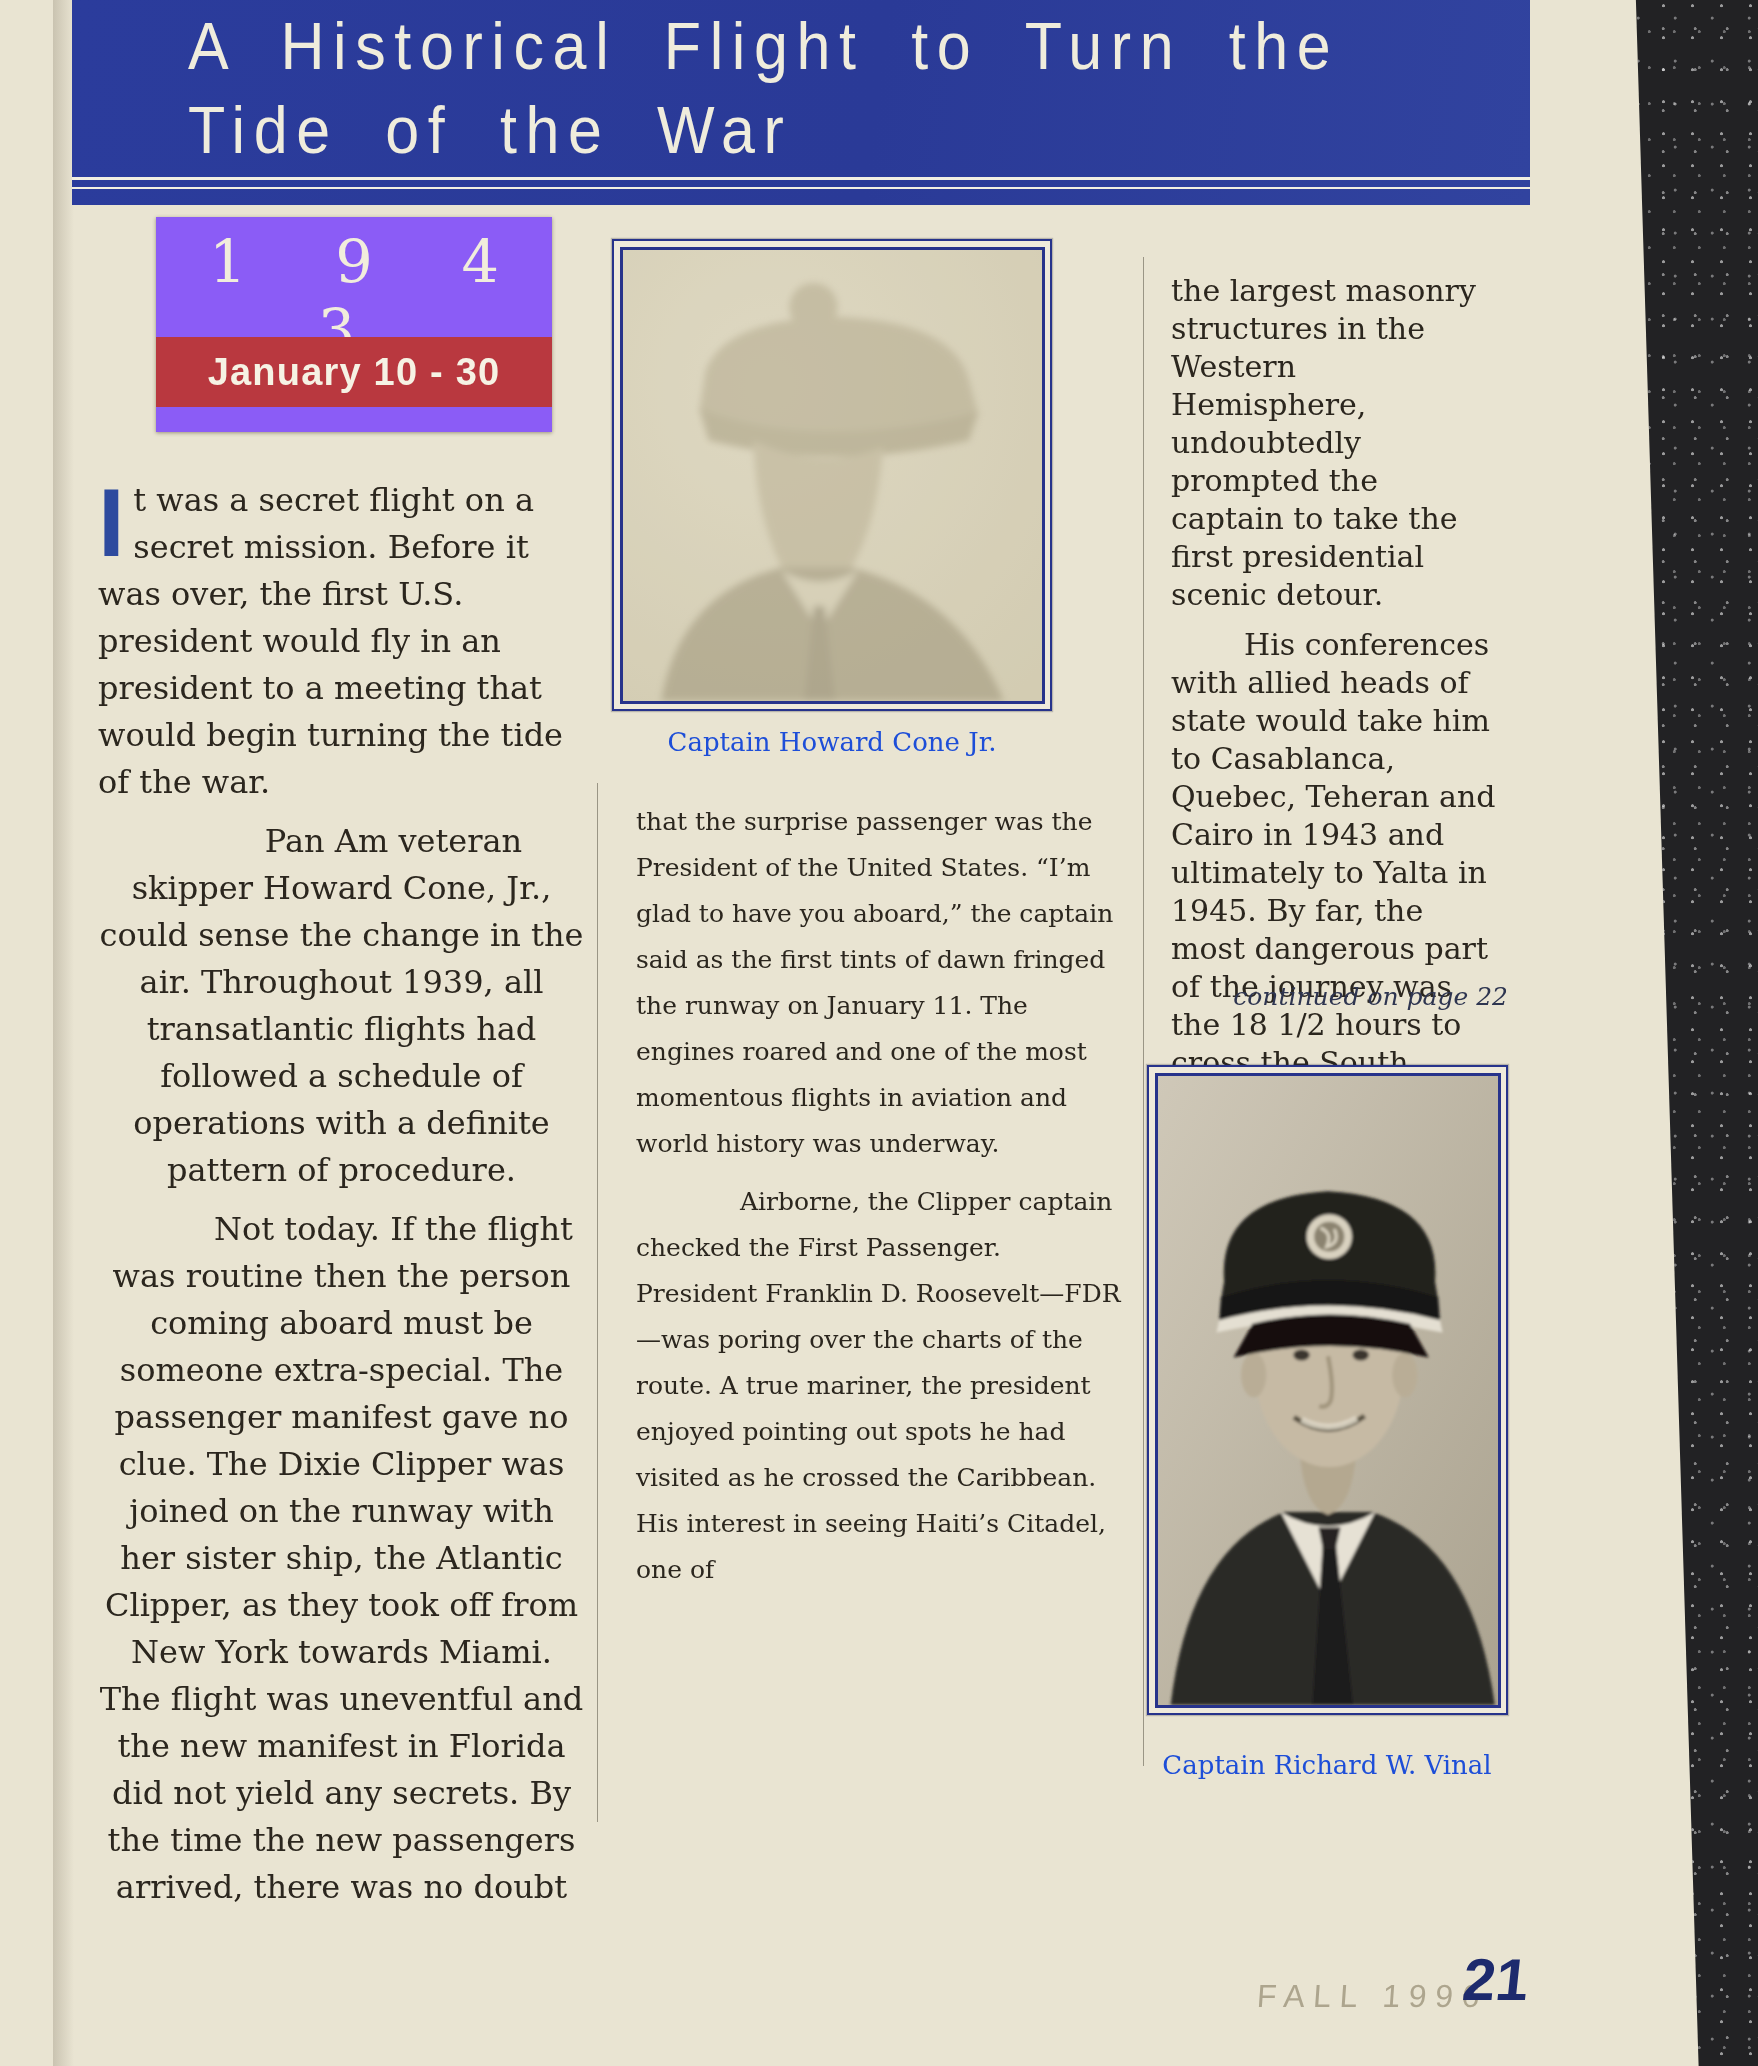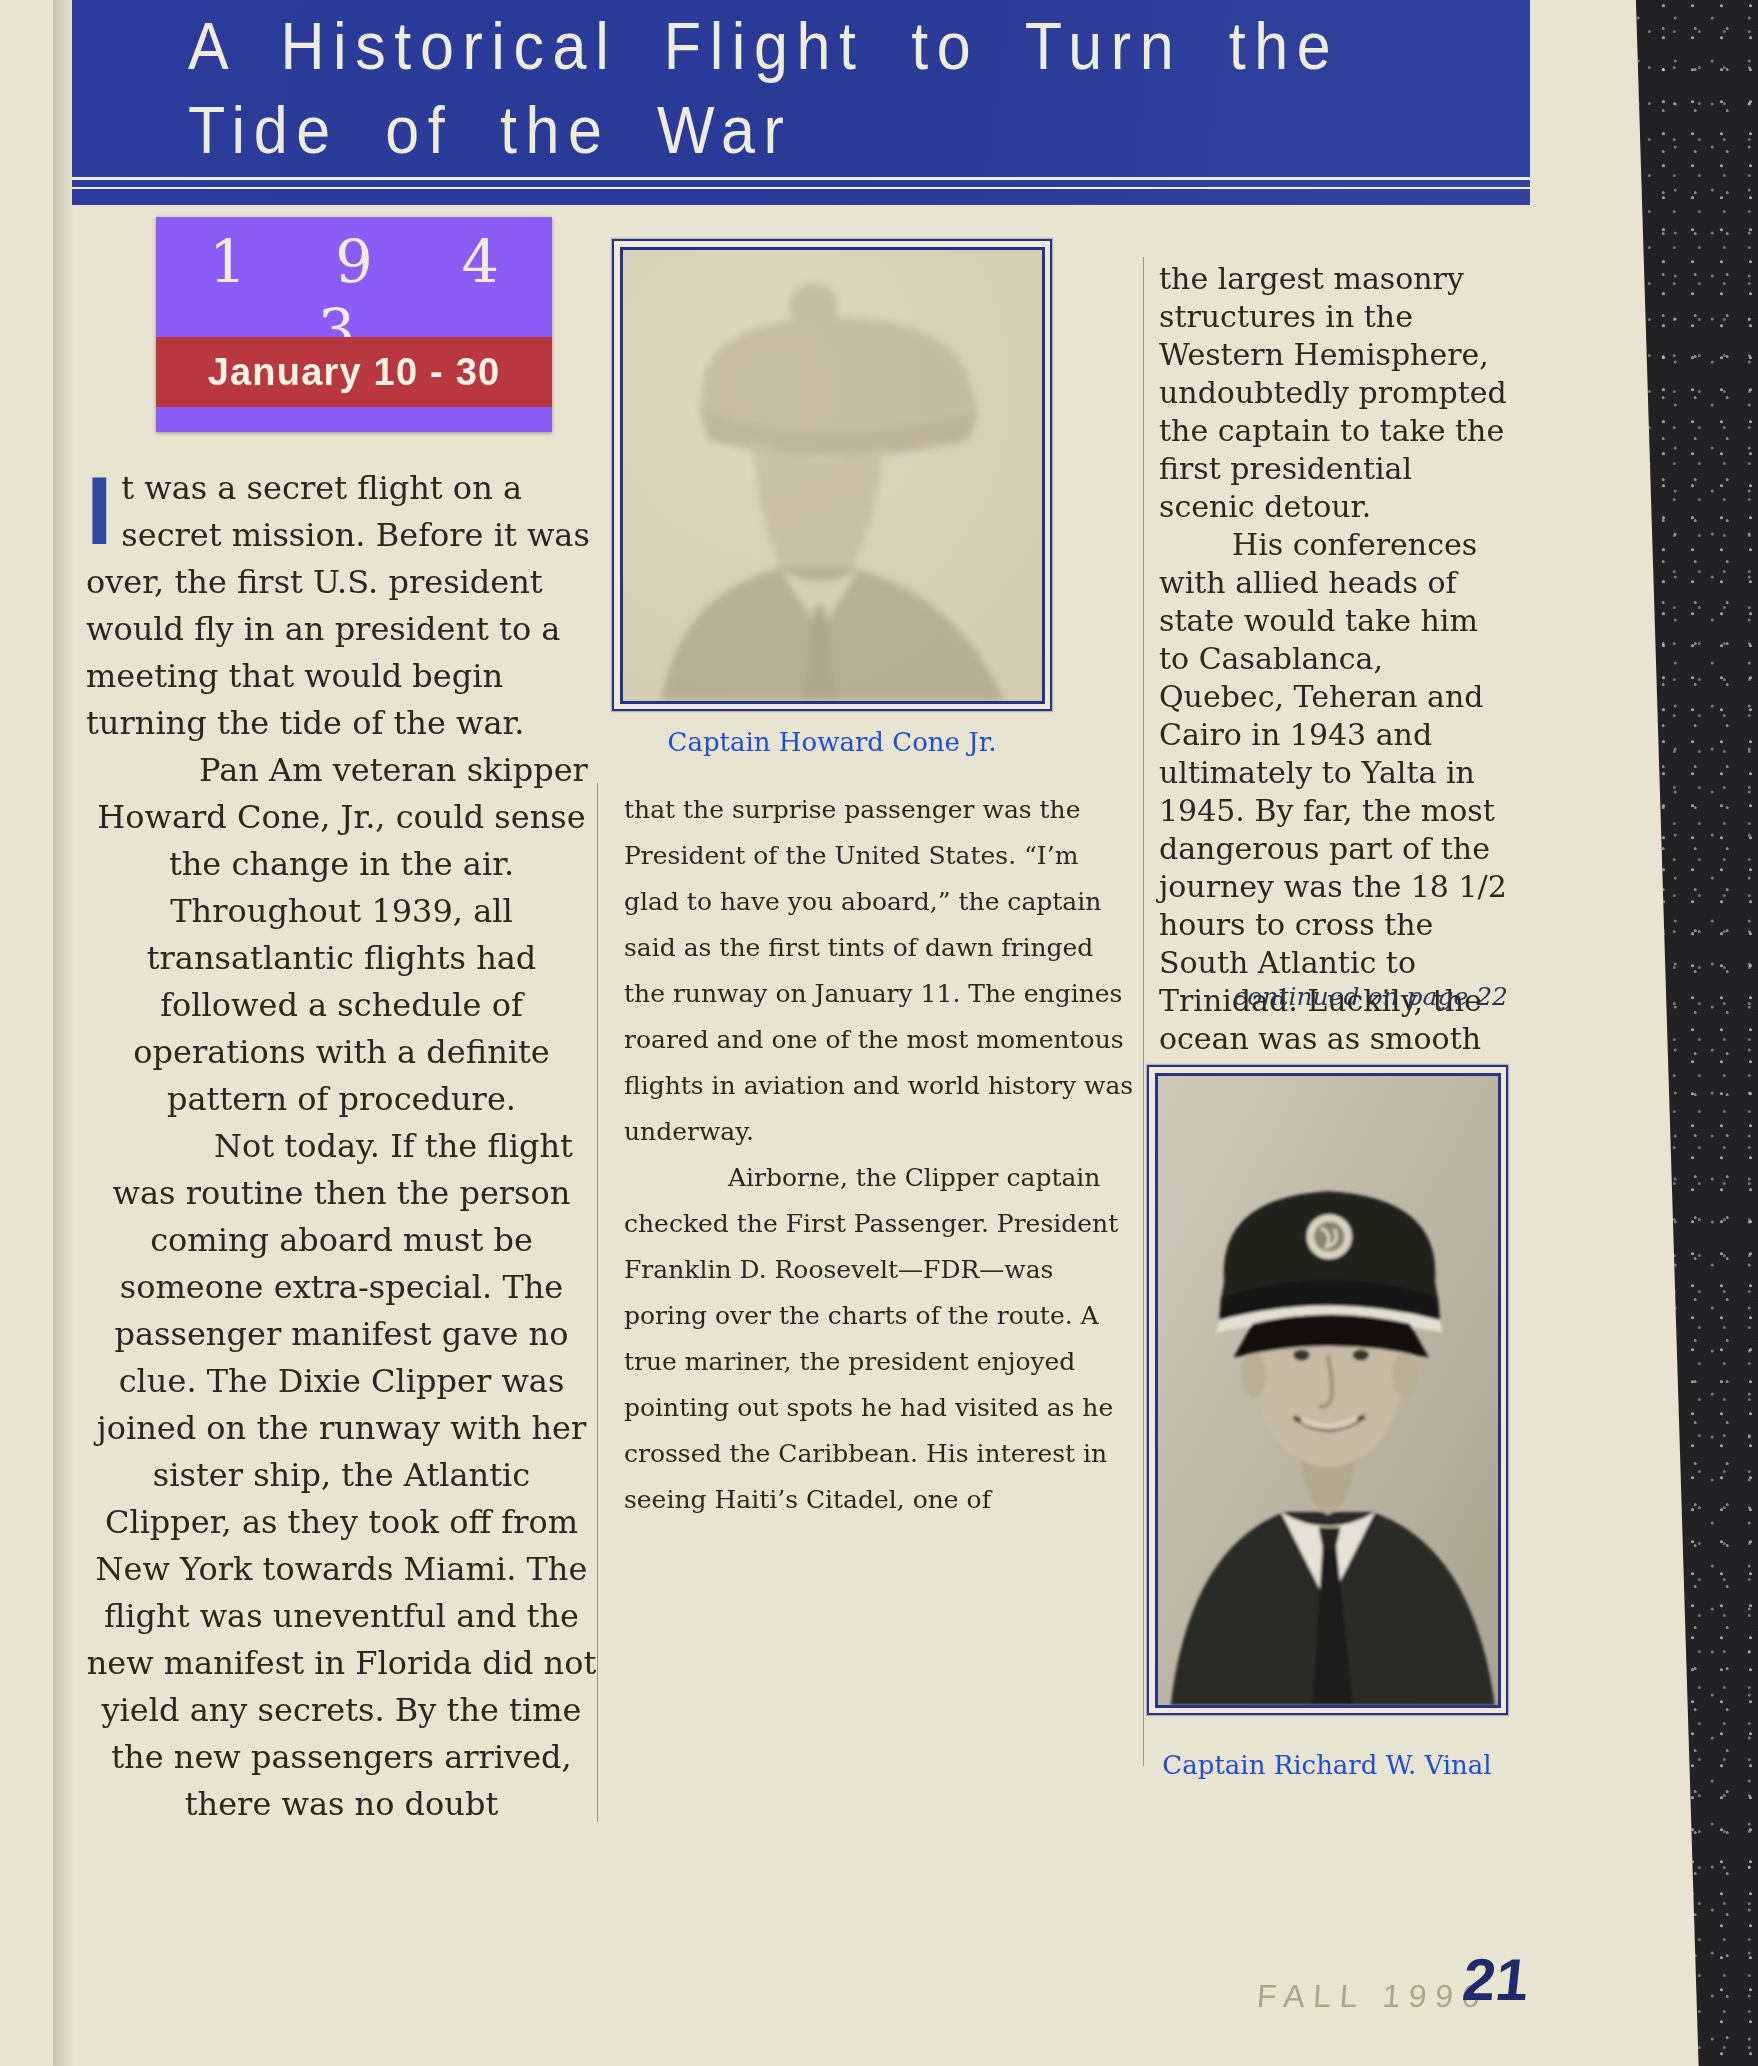--- a/index.html
+++ b/index.html
@@ -55,21 +55,21 @@
   .datebox .stripe{
     position:absolute;left:0;right:0;top:120px;height:70px;background:#b9383f;
     display:flex;align-items:center;justify-content:center;
   }
   .datebox .range{
     color:#f6f2e4;font-family:"Liberation Sans","DejaVu Sans",sans-serif;
     font-weight:bold;font-size:38px;letter-spacing:1.2px;
   }
 
   .col{position:absolute;}
-  .col p{margin:0;}
+  .col p{margin:12px;}
   .col1{left:86px;top:465px;width:511px;font-size:32px;line-height:47px;}
   .col1 p + p{text-indent:104px;text-align:center;}
   .dropcap{
     float:left;color:#2e4a9e;font-size:96px;line-height:73px;
     font-family:"Liberation Sans","DejaVu Sans",sans-serif;font-weight:bold;
     margin:8.6px 8.6px 0 0;
   }
   .col2{left:624px;top:787px;width:517px;font-size:25px;line-height:46px;}
   .col2 p + p{text-indent:104px;}
   .col3{left:1159px;top:260px;width:349px;font-size:30px;line-height:38px;}

